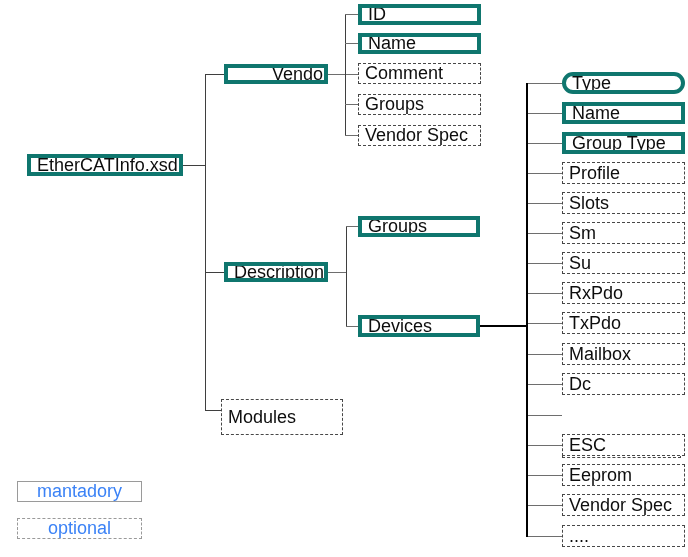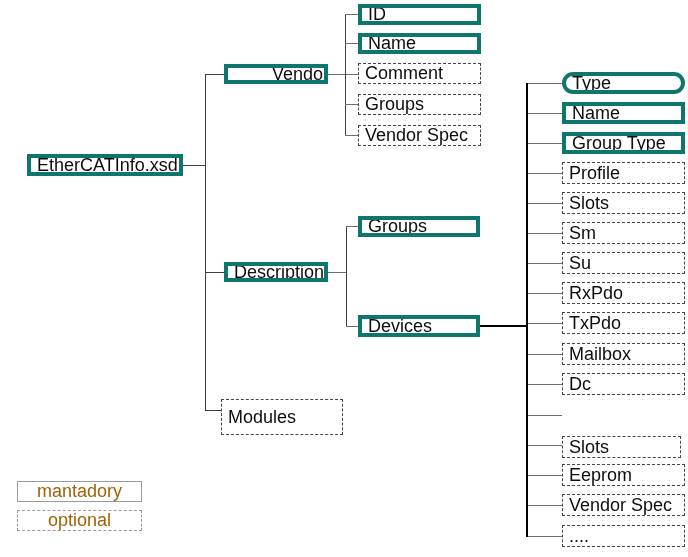--- a/index.html
+++ b/index.html
@@ -49,23 +49,23 @@
     top: 481px;
   }
   .legend-box {
     box-sizing: border-box;
     width: 125px;
     height: 21px;
     display: flex;
     align-items: center;
     justify-content: center;
     font-size: 18px;
-    color: #a16207;
+    color: #3b82f6;
     background: #ffffff;
-    margin-bottom: 8px;
+    margin-bottom: 16px;
   }
   .legend-box.solid {
     border: 1px solid #9a9a9a;
   }
   .legend-box.dashed {
     border: 1px dashed #9a9a9a;
   }
 </style>
 </head>
 <body>
@@ -123,20 +123,21 @@
       <div class="node mandatory" style="left: 562px; top: 132px; width: 123px; height: 22px;">Group Type</div>
       <div class="node optional" style="left: 562px; top: 162px; width: 123px; height: 22px;">Profile</div>
       <div class="node optional" style="left: 562px; top: 192px; width: 123px; height: 22px;">Slots</div>
       <div class="node optional" style="left: 562px; top: 222px; width: 123px; height: 22px;">Sm</div>
       <div class="node optional" style="left: 562px; top: 252px; width: 123px; height: 22px;">Su</div>
       <div class="node optional" style="left: 562px; top: 282px; width: 123px; height: 22px;">RxPdo</div>
       <div class="node optional" style="left: 562px; top: 312px; width: 123px; height: 22px;">TxPdo</div>
       <div class="node optional" style="left: 562px; top: 343px; width: 123px; height: 22px;">Mailbox</div>
       <div class="node optional" style="left: 562px; top: 373px; width: 123px; height: 22px;">Dc</div>
       <div class="node optional" style="left: 562px; top: 404px; width: 119px; height: 22px; margin-top: 32px;">Slots</div>
+      <div class="node optional" style="left: 562px; top: 434px; width: 123px; height: 22px;">ESC</div>
       <div class="node optional" style="left: 562px; top: 464px; width: 123px; height: 22px;">Eeprom</div>
       <div class="node optional" style="left: 562px; top: 494px; width: 123px; height: 22px;">Vendor Spec</div>
       <div class="node optional" style="left: 562px; top: 525px; width: 123px; height: 22px;">....</div>
     </div>
   <div id="legend">
     <div class="legend-box solid">mantadory</div>
     <div class="legend-box dashed">optional</div>
   </div>
 </div>
 

